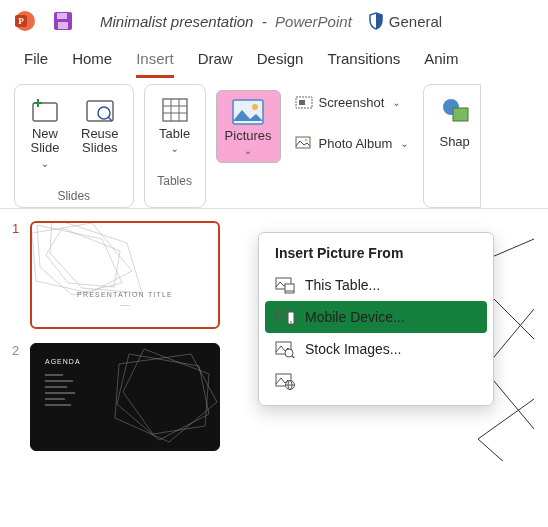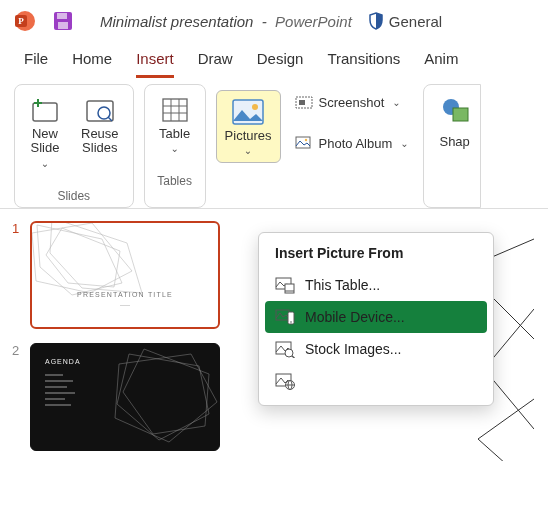--- a/index.html
+++ b/index.html
@@ -24,21 +24,21 @@
   .title-text .app { color: #666; }
   .sens { display: flex; align-items: center; gap: 5px; color: #444; font-size: 15px; }
   .tabs {
     display: flex;
     gap: 24px;
     padding: 8px 20px 0 24px;
     font-size: 15px;
     color: #333;
   }
   .tab { padding: 4px 0 8px 0; cursor: pointer; }
-  .tab.active { color: #7f1d1d; border-bottom: 3px solid #C43E1C; font-weight: 400; }
+  .tab.active { color: #737373; border-bottom: 3px solid #C43E1C; font-weight: 400; }
   .ribbon {
     display: flex;
     align-items: stretch;
     padding: 6px 10px 0 14px;
     gap: 10px;
     border-bottom: 1px solid #ddd;
     background: #fff;
   }
   .group {
     display: flex;
@@ -57,21 +57,21 @@
     align-items: center;
     gap: 2px;
     padding: 4px 6px;
     border-radius: 6px;
     cursor: pointer;
     text-align: center;
     line-height: 1.1;
     font-size: 13px;
   }
   .bigbtn .chev { font-size: 10px; color: #555; }
-  .bigbtn.active { background: #fef9c3; border: 1px solid #bbb; }
+  .bigbtn.active { background: #f9a8d4; border: 1px solid #bbb; }
   .smallcol { display: flex; flex-direction: column; gap: 21px; padding-top: 2px; }
   .smallbtn {
     display: flex;
     align-items: center;
     gap: 6px;
     font-size: 13px;
     padding: 2px 4px;
     cursor: pointer;
     white-space: nowrap;
   }

